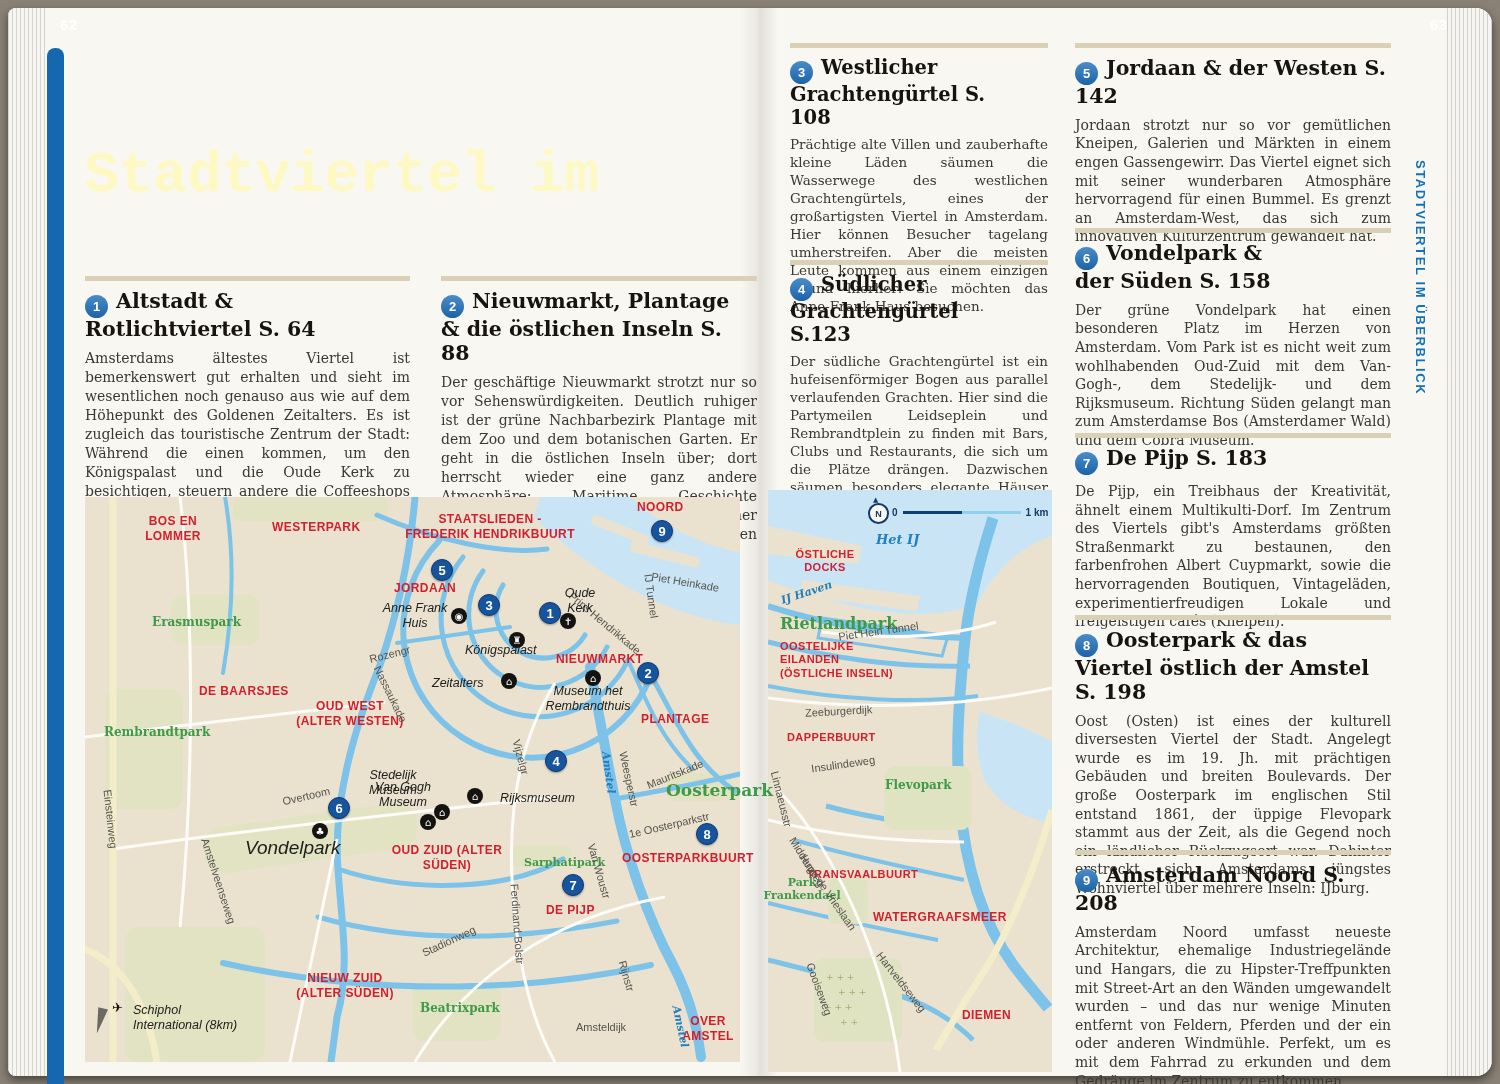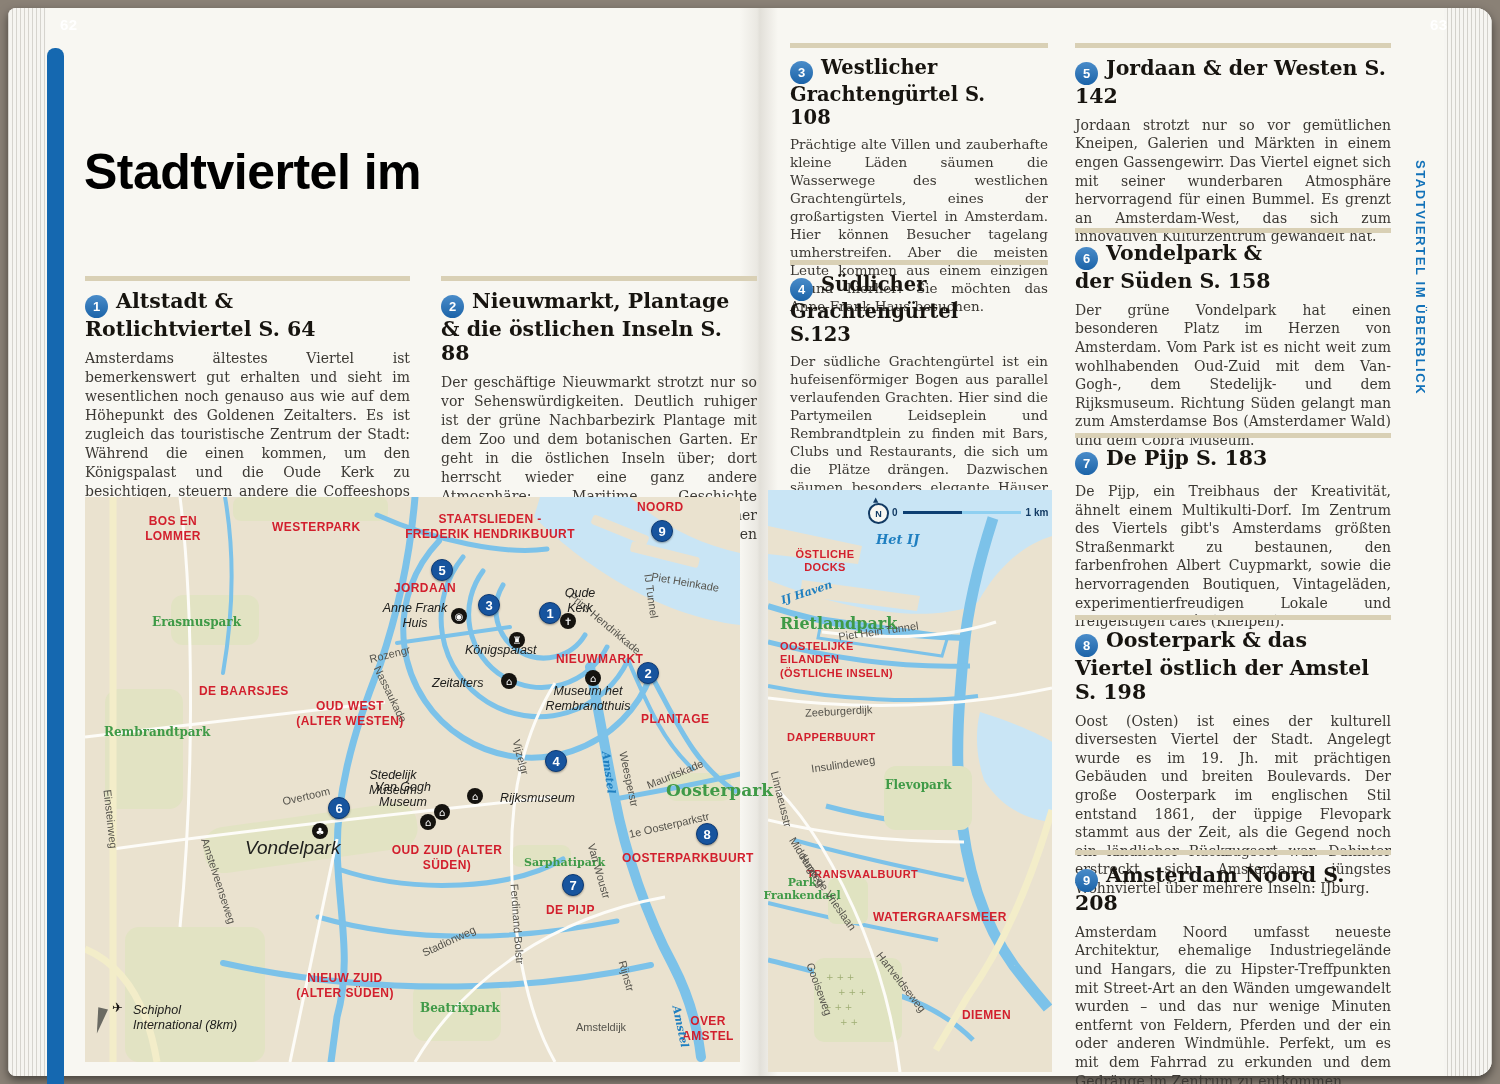--- a/index.html
+++ b/index.html
@@ -8,22 +8,22 @@
   .paper{position:absolute;left:8px;top:8px;width:1484px;height:1068px;background:#f8f7f2;
          border-radius:8px 16px 16px 8px;box-shadow:0 4px 10px rgba(0,0,0,.5);}
   .stackL{position:absolute;left:8px;top:8px;width:38px;height:1068px;border-radius:8px 0 0 8px;
          background:repeating-linear-gradient(90deg,#d6d4ce 0 1px,#f6f5f1 1px 4px);}
   .stackR{position:absolute;left:1444px;top:8px;width:48px;height:1068px;border-radius:0 16px 16px 0;
          background:repeating-linear-gradient(90deg,#f6f5f1 0 3px,#d3d1cb 3px 4px);}
   .gutter{position:absolute;left:740px;top:8px;width:38px;height:1068px;
          background:linear-gradient(90deg,rgba(110,100,85,0) 0,rgba(110,100,85,.10) 45%,rgba(110,100,85,.16) 52%,rgba(110,100,85,0) 100%);}
   .pageno{position:absolute;font:bold 15px "Liberation Sans",sans-serif;color:#ffffff;letter-spacing:.5px;}
   .bluebar{position:absolute;left:47px;top:48px;width:17px;height:1036px;background:#1568b0;border-radius:8px 8px 0 0;}
-  .title{position:absolute;left:84px;top:146px;font-family:Liberation Sans, sans-serif;font-weight:bold;
-         font-size:50px;line-height:1.04;color:#000000;letter-spacing:-.5px;}
+  .title{position:absolute;left:84px;top:146px;font-family:Liberation Mono, monospace;font-weight:bold;
+         font-size:58px;line-height:1.04;color:#fef9c3;letter-spacing:-.5px;}
   .sidetab{position:absolute;left:1413px;top:160px;writing-mode:vertical-rl;
          font:bold 13px "Liberation Sans",sans-serif;color:#1272b9;letter-spacing:1.6px;}
   .sec{position:absolute;}
   .rule{height:5px;background:#d9d0b5;margin-bottom:9px;}
   .sec h3{margin:0 0 7px;font-family:"DejaVu Serif",serif;font-weight:bold;font-size:20.5px;
          line-height:1.16;color:#17140f;}
   .secnum{display:inline-flex;width:23px;height:23px;border-radius:50%;
          background:linear-gradient(#4a8cc9,#1b63a8);color:#fff;font:bold 13px "Liberation Sans",sans-serif;
          align-items:center;justify-content:center;margin-right:8px;vertical-align:-3px;}
   .sec p{margin:0;font-family:"DejaVu Serif",serif;color:#3b3833;text-align:justify;}

